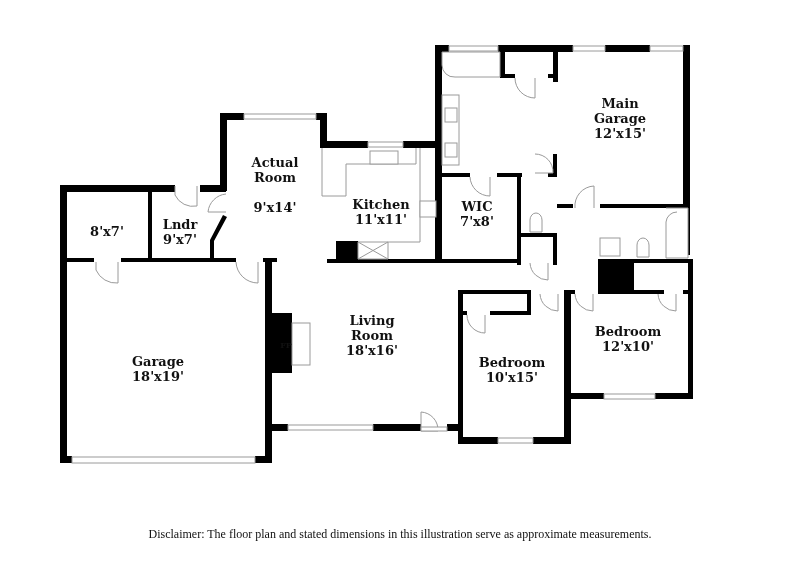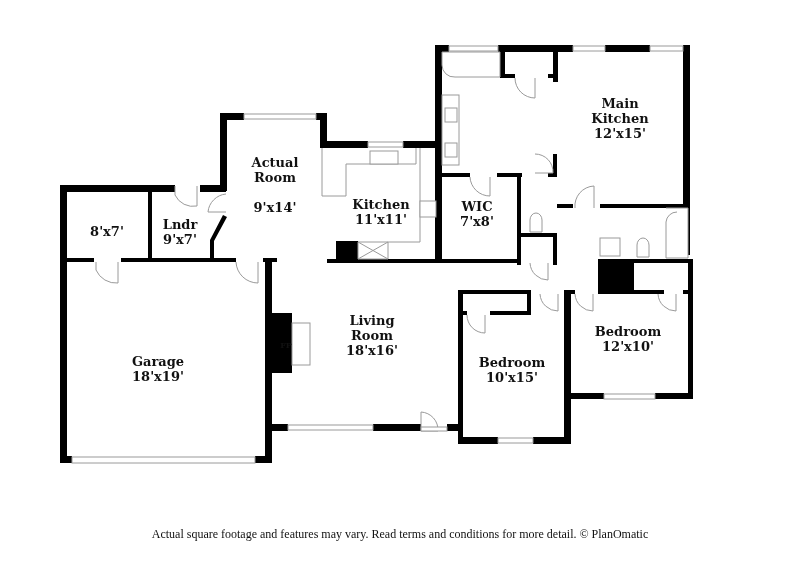--- a/index.html
+++ b/index.html
@@ -154,21 +154,21 @@
   <span class="dim" style="white-space:pre-line;">Actual
 Room</span>
   <span class="dim">9'x14'</span>
 </div>
 <div class="label" style="left:381px; top:212px;">
   <span class="dim">Kitchen</span>
   <span class="dim">11'x11'</span>
 </div>
 <div class="label" style="left:620px; top:118px;">
   <span class="dim" style="white-space:pre-line;">Main
-Kitchen</span>
+Garage</span>
   <span class="dim">12'x15'</span>
 </div>
 <div class="label" style="left:477px; top:214px;">
   <span class="dim">WIC</span>
   <span class="dim">7'x8'</span>
 </div>
 <div class="label" style="left:372px; top:335px;">
   <span class="dim" style="white-space:pre-line;">Living
 Room</span>
   <span class="dim">18'x16'</span>
@@ -177,14 +177,14 @@
   <span class="dim">Bedroom</span>
   <span class="dim">10'x15'</span>
 </div>
 <div class="label" style="left:628px; top:339px;">
   <span class="dim">Bedroom</span>
   <span class="dim">12'x10'</span>
 </div>
 <div class="fp" style="left:286px; top:345px;">FP</div>
 
 <div class="disclaimer">
-  <div>Actual square footage and features may vary. Read terms and conditions for more detail. © PlanOmatic</div>
+  <div>Disclaimer: The floor plan and stated dimensions in this illustration serve as approximate measurements.</div>
 </div>
 
 </body></html>

